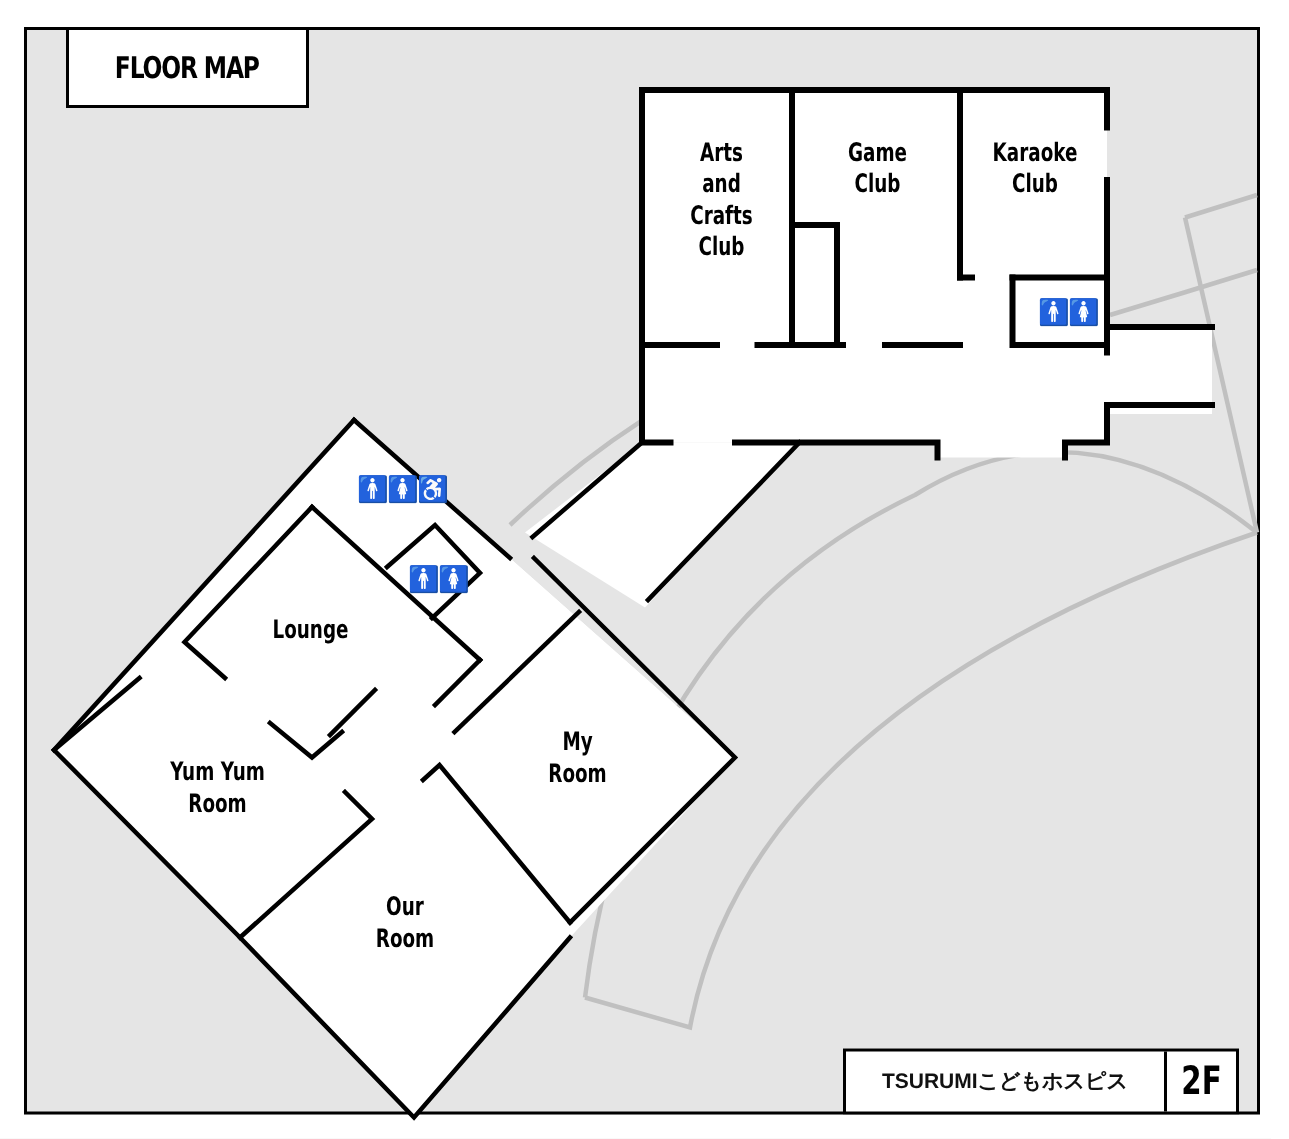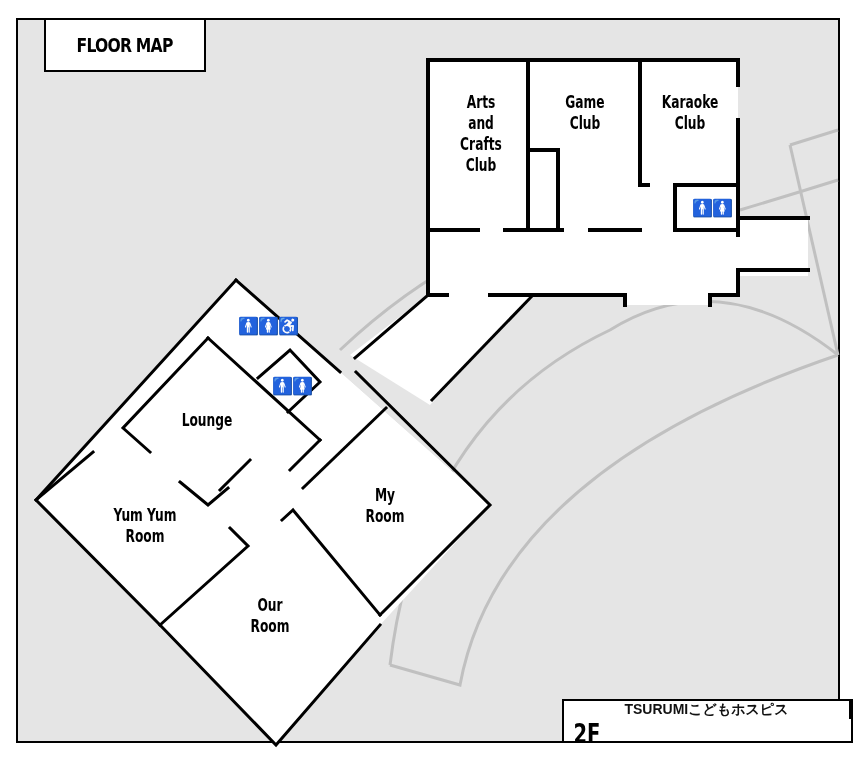--- a/index.html
+++ b/index.html
@@ -2,21 +2,21 @@
 <html><head>
 <meta charset="utf-8">
 <style>
   html, body { margin: 0; padding: 0; background: #ffffff; }
   body { width: 859px; height: 759px; position: relative; overflow: hidden; font-family: "Liberation Sans", sans-serif; }
   .frame { position: absolute; left: 16px; top: 18px; width: 824px; height: 725px; border: 2px solid #000; background: #e5e5e5; box-sizing: border-box; }
   svg.map { position: absolute; left: 0; top: 0; }
   .title-box { position: absolute; left: 16px; top: 18px; width: 162px; height: 54px; border: 2px solid #000; background: #fff; box-sizing: border-box; display: flex; align-items: center; justify-content: center; margin-left: 28px; }
   .title-text { font-family: "DejaVu Sans", sans-serif; font-weight: bold; font-size: 20px; letter-spacing: -1px; transform: scaleX(0.78); color: #000; white-space: nowrap; }
   .room-label { position: absolute; text-align: center; font-family: "DejaVu Sans", sans-serif; font-weight: bold; color: #000; font-size: 17px; line-height: 21px; transform: scaleX(0.72); transform-origin: center; white-space: pre-line; }
-  .footer-box { position: absolute; left: 562px; top: 699px; width: 291px; height: 44px; border: 2px solid #000; background: #fff; box-sizing: border-box; display: flex; flex-direction: column; }
+  .footer-box { position: absolute; left: 562px; top: 699px; width: 264px; height: 44px; border: 2px solid #000; background: #fff; box-sizing: border-box; display: flex; }
   .footer-name { flex: 1; display: flex; align-items: center; justify-content: center; font-size: 14px; font-weight: bold; border-right: 2px solid #000; color: #111; }
   .footer-floor { width: 46px; display: flex; align-items: center; justify-content: center; font-family: "DejaVu Sans", sans-serif; font-weight: bold; font-size: 26px; transform: scaleX(0.75); }
   .wc { position: absolute; font-size: 17px; line-height: 17px; color: #000; letter-spacing: -1px; }
 </style>
 </head>
 <body>
 
 <div class="frame"></div>
 
 <svg class="map" width="859" height="759" viewBox="0 0 859 759">

